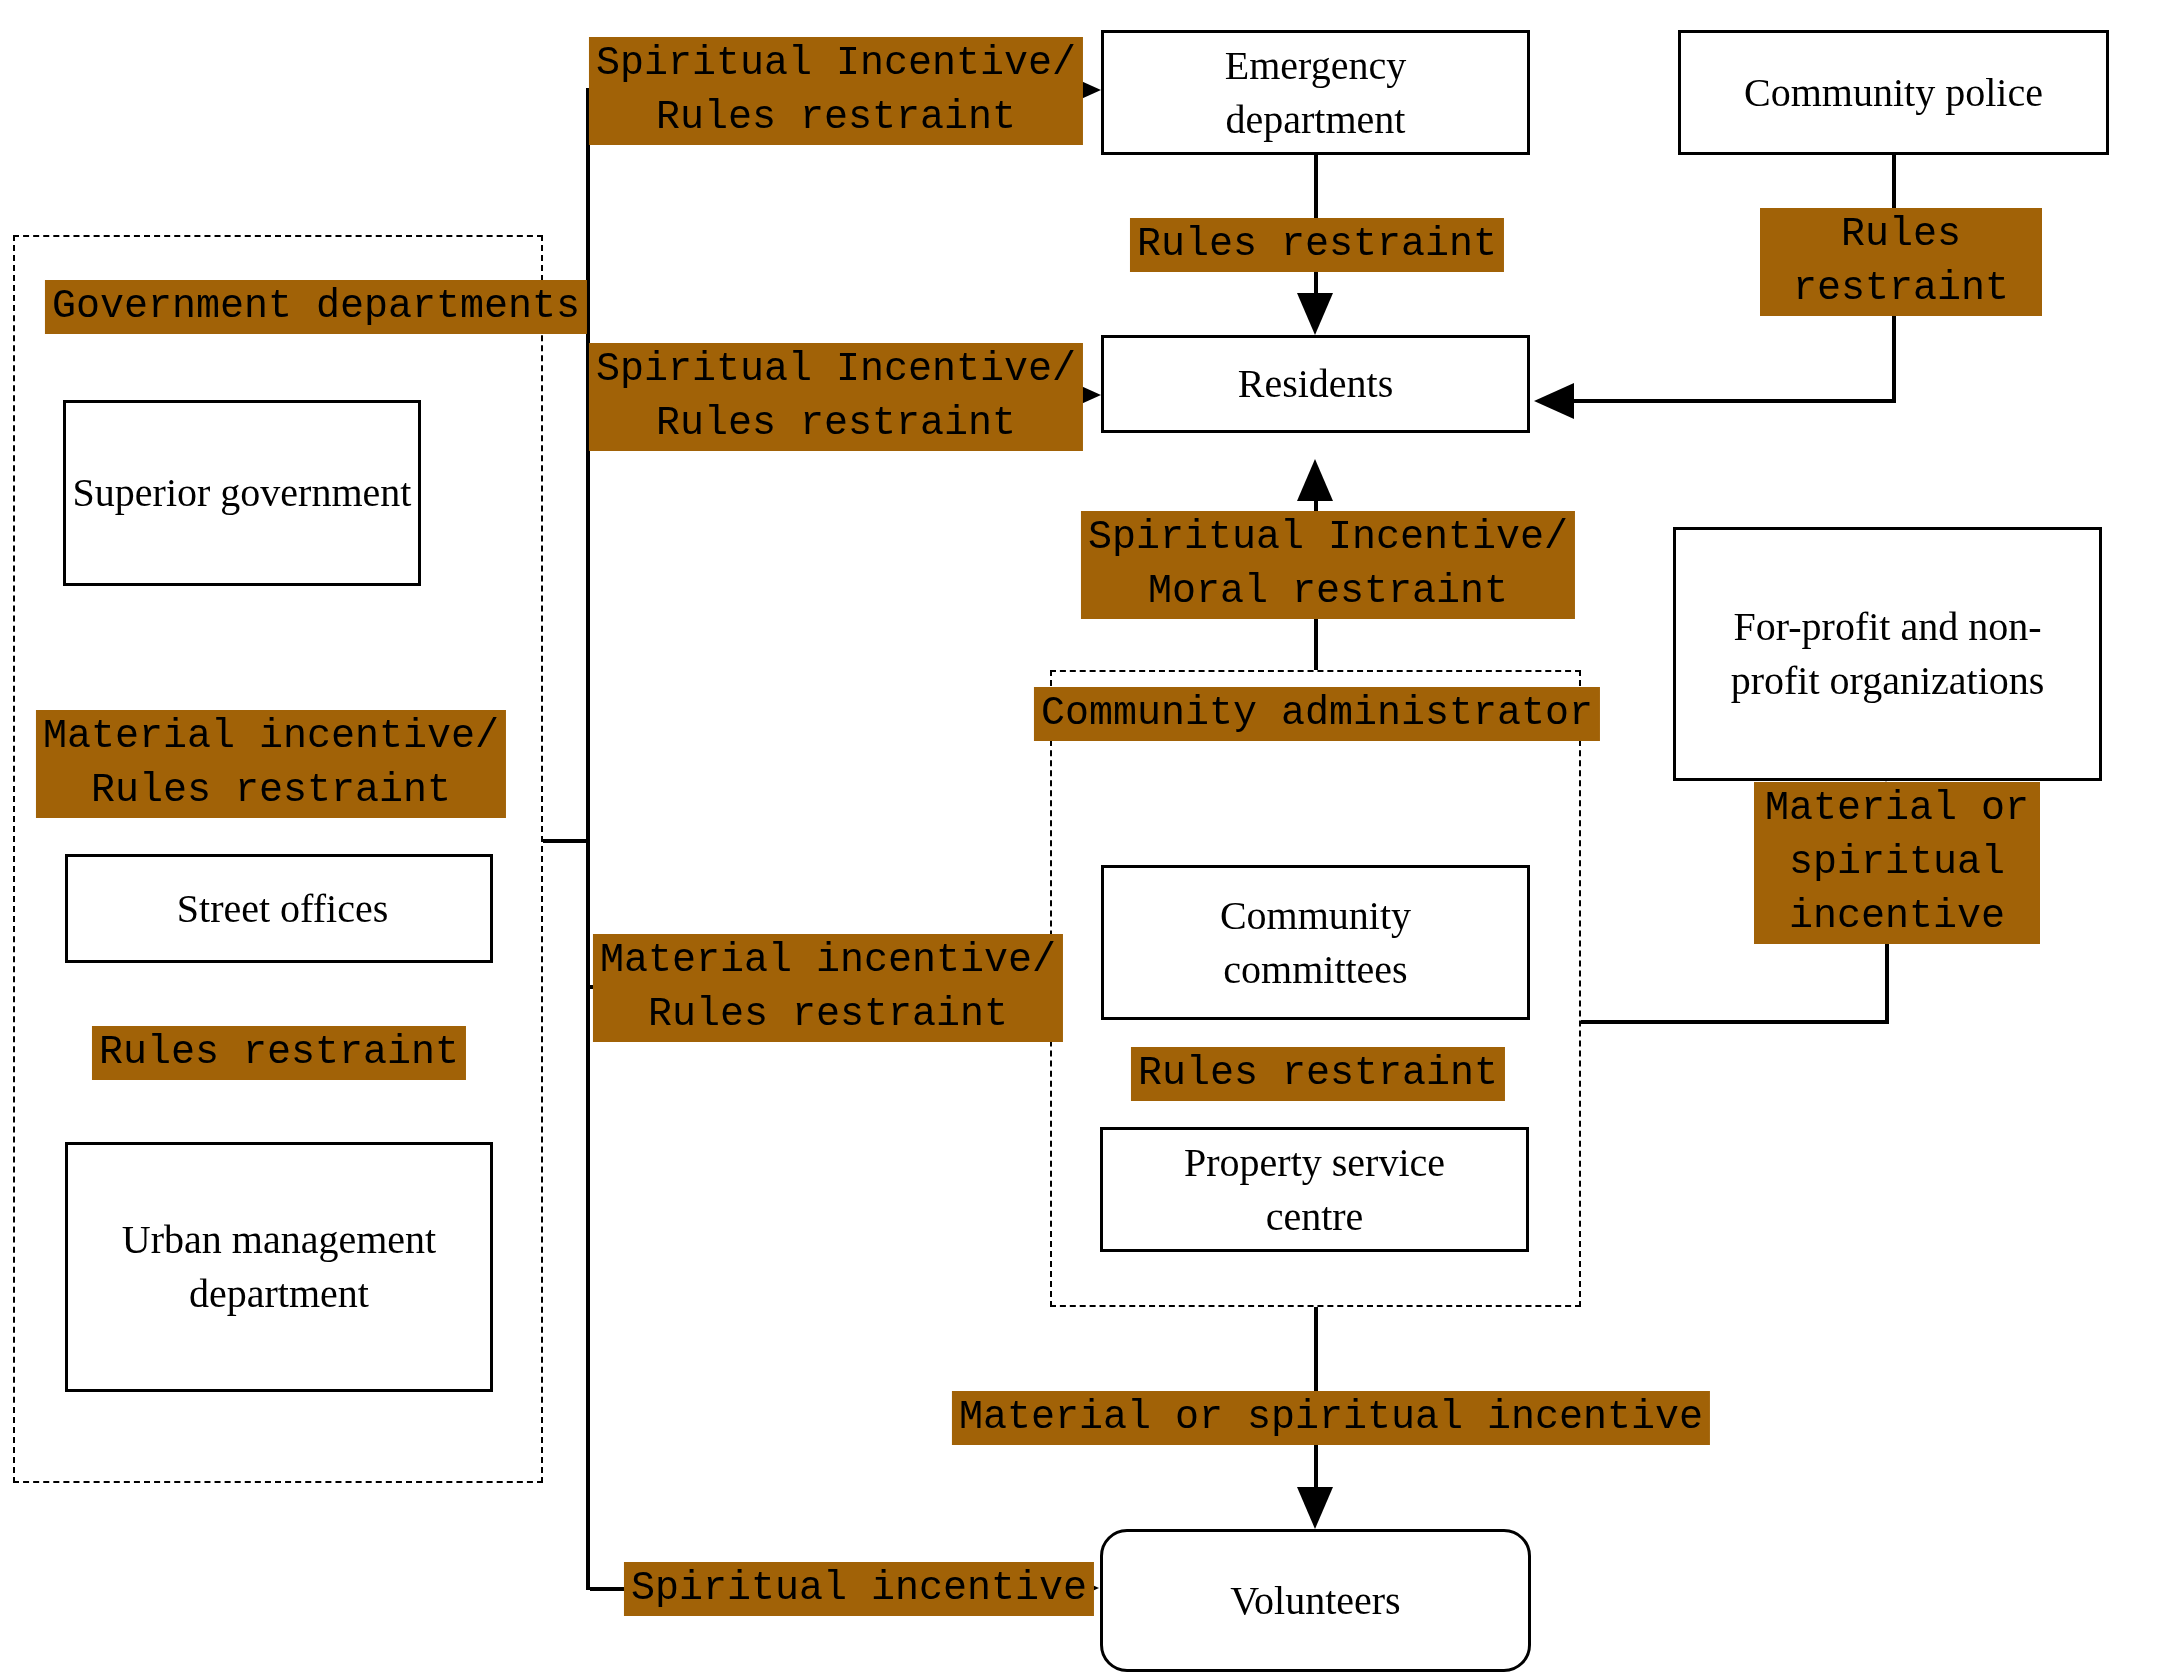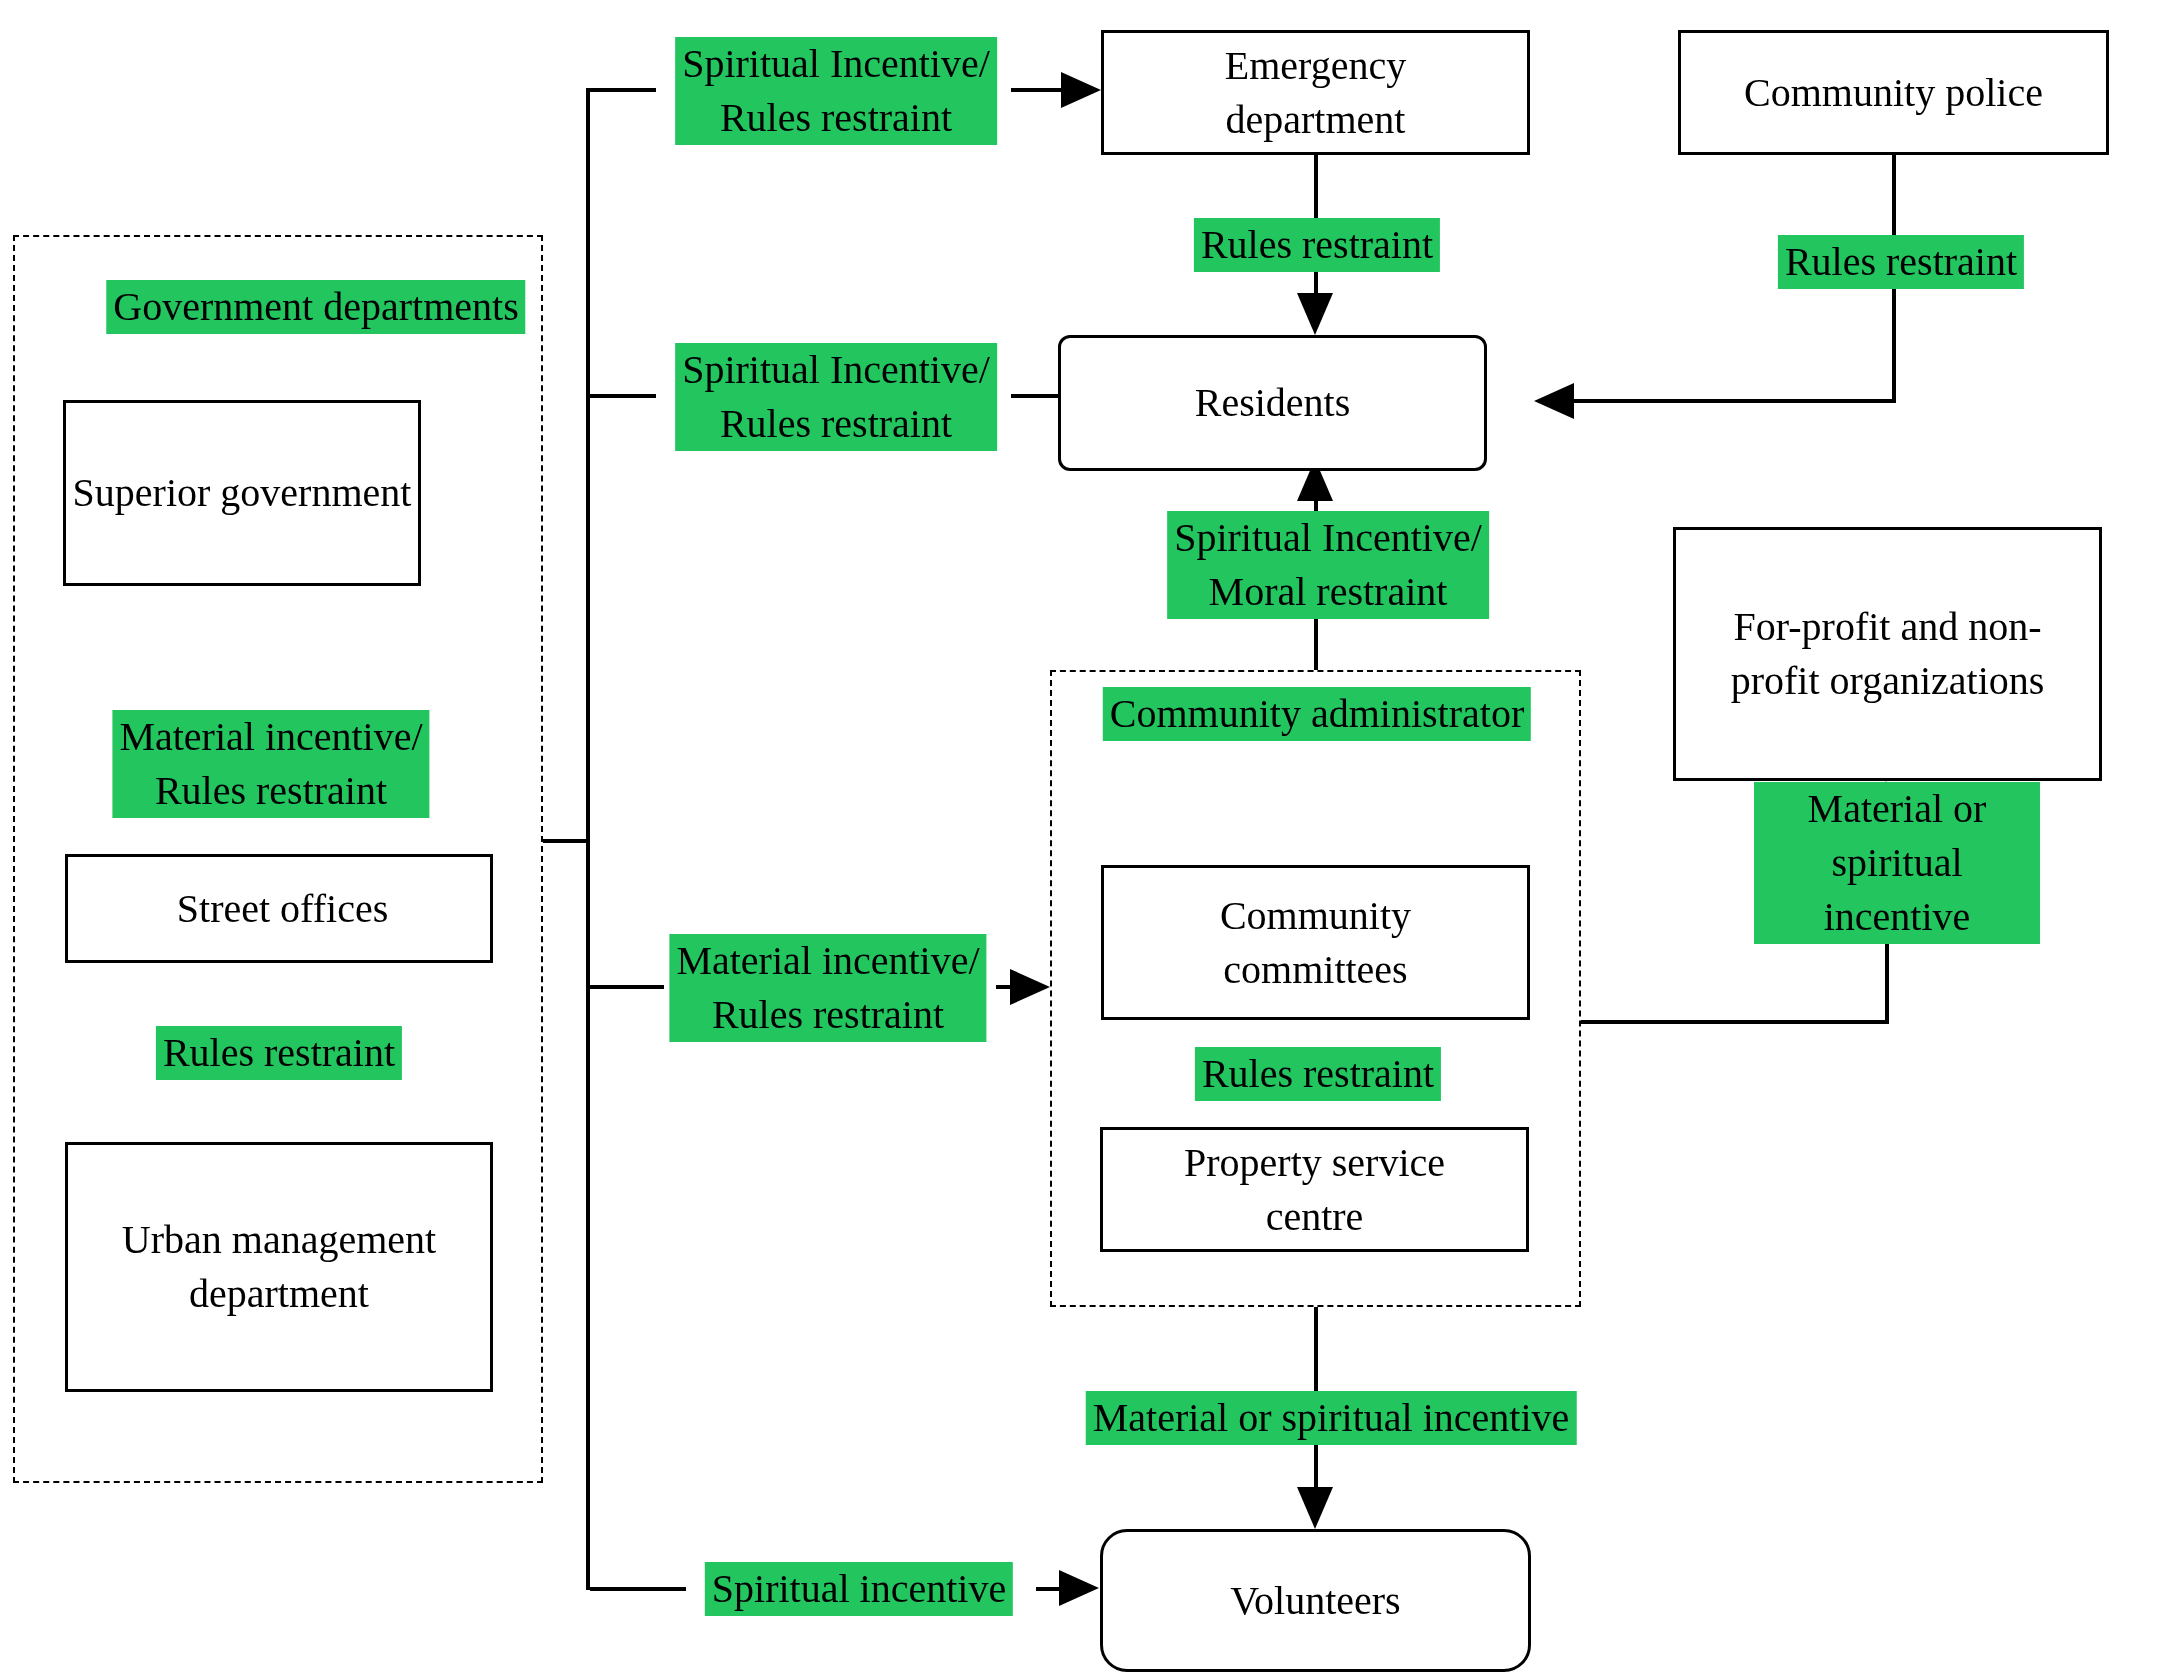--- a/index.html
+++ b/index.html
@@ -22,24 +22,25 @@
     display:flex;
     align-items:center;
     justify-content:center;
     text-align:center;
     white-space:pre-line;
   }
   .dash{border:2.6px dashed #000;display:block;}
   .lbl{
     position:absolute;
     transform:translate(-50%,-50%);
-    background:#22c55e;
+    background:#a16207;
     text-align:center;
     white-space:pre-line;
     padding:0 7px;
+    font-family:Liberation Mono, monospace;
   }
   .hl,.vl{position:absolute;background:#000;}
   .hl{height:3.5px;}
   .vl{width:3.5px;}
   .ar{position:absolute;width:0;height:0;}
   .ar.r{border-top:18.3px solid transparent;border-bottom:18.3px solid transparent;border-left:40px solid #000;}
   .ar.l{border-top:18.3px solid transparent;border-bottom:18.3px solid transparent;border-right:40px solid #000;}
   .ar.d{border-left:18.3px solid transparent;border-right:18.3px solid transparent;border-top:42px solid #000;}
   .ar.u{border-left:18.3px solid transparent;border-right:18.3px solid transparent;border-bottom:42px solid #000;}
 </style>
@@ -99,21 +100,21 @@
   <div class="lbl" style="left:288px;top:307px;margin-left:28px;">Government departments</div>
   <div class="lbl" style="left:1317px;top:714px;">Community administrator</div>
 
   <div class="box" style="left:63px;top:400px;width:358px;height:186px;">Superior government</div>
   <div class="box" style="left:65px;top:854px;width:428px;height:109px;padding-left:7px;">Street offices</div>
   <div class="box" style="left:65px;top:1142px;width:428px;height:250px;">Urban management
 department</div>
   <div class="box" style="left:1101px;top:30px;width:429px;height:125px;">Emergency
 department</div>
   <div class="box" style="left:1678px;top:30px;width:431px;height:125px;">Community police</div>
-  <div class="box" style="left:1058px;top:335px;width:429px;height:136px;border-radius:12px;">Residents</div>
+  <div class="box" style="left:1101px;top:335px;width:429px;height:98px;">Residents</div>
   <div class="box" style="left:1673px;top:527px;width:429px;height:254px;">For-profit and non-
 profit organizations</div>
   <div class="box" style="left:1100px;top:1127px;width:429px;height:125px;">Property service
 centre</div>
   <div class="box" style="left:1101px;top:865px;width:429px;height:155px;">Community
 committees</div>
   <div class="box" style="left:1100px;top:1529px;width:431px;height:143px;border-radius:27px;">Volunteers</div>
 
   <div class="lbl" style="left:836px;top:91px;">Spiritual Incentive/
 Rules restraint</div>

